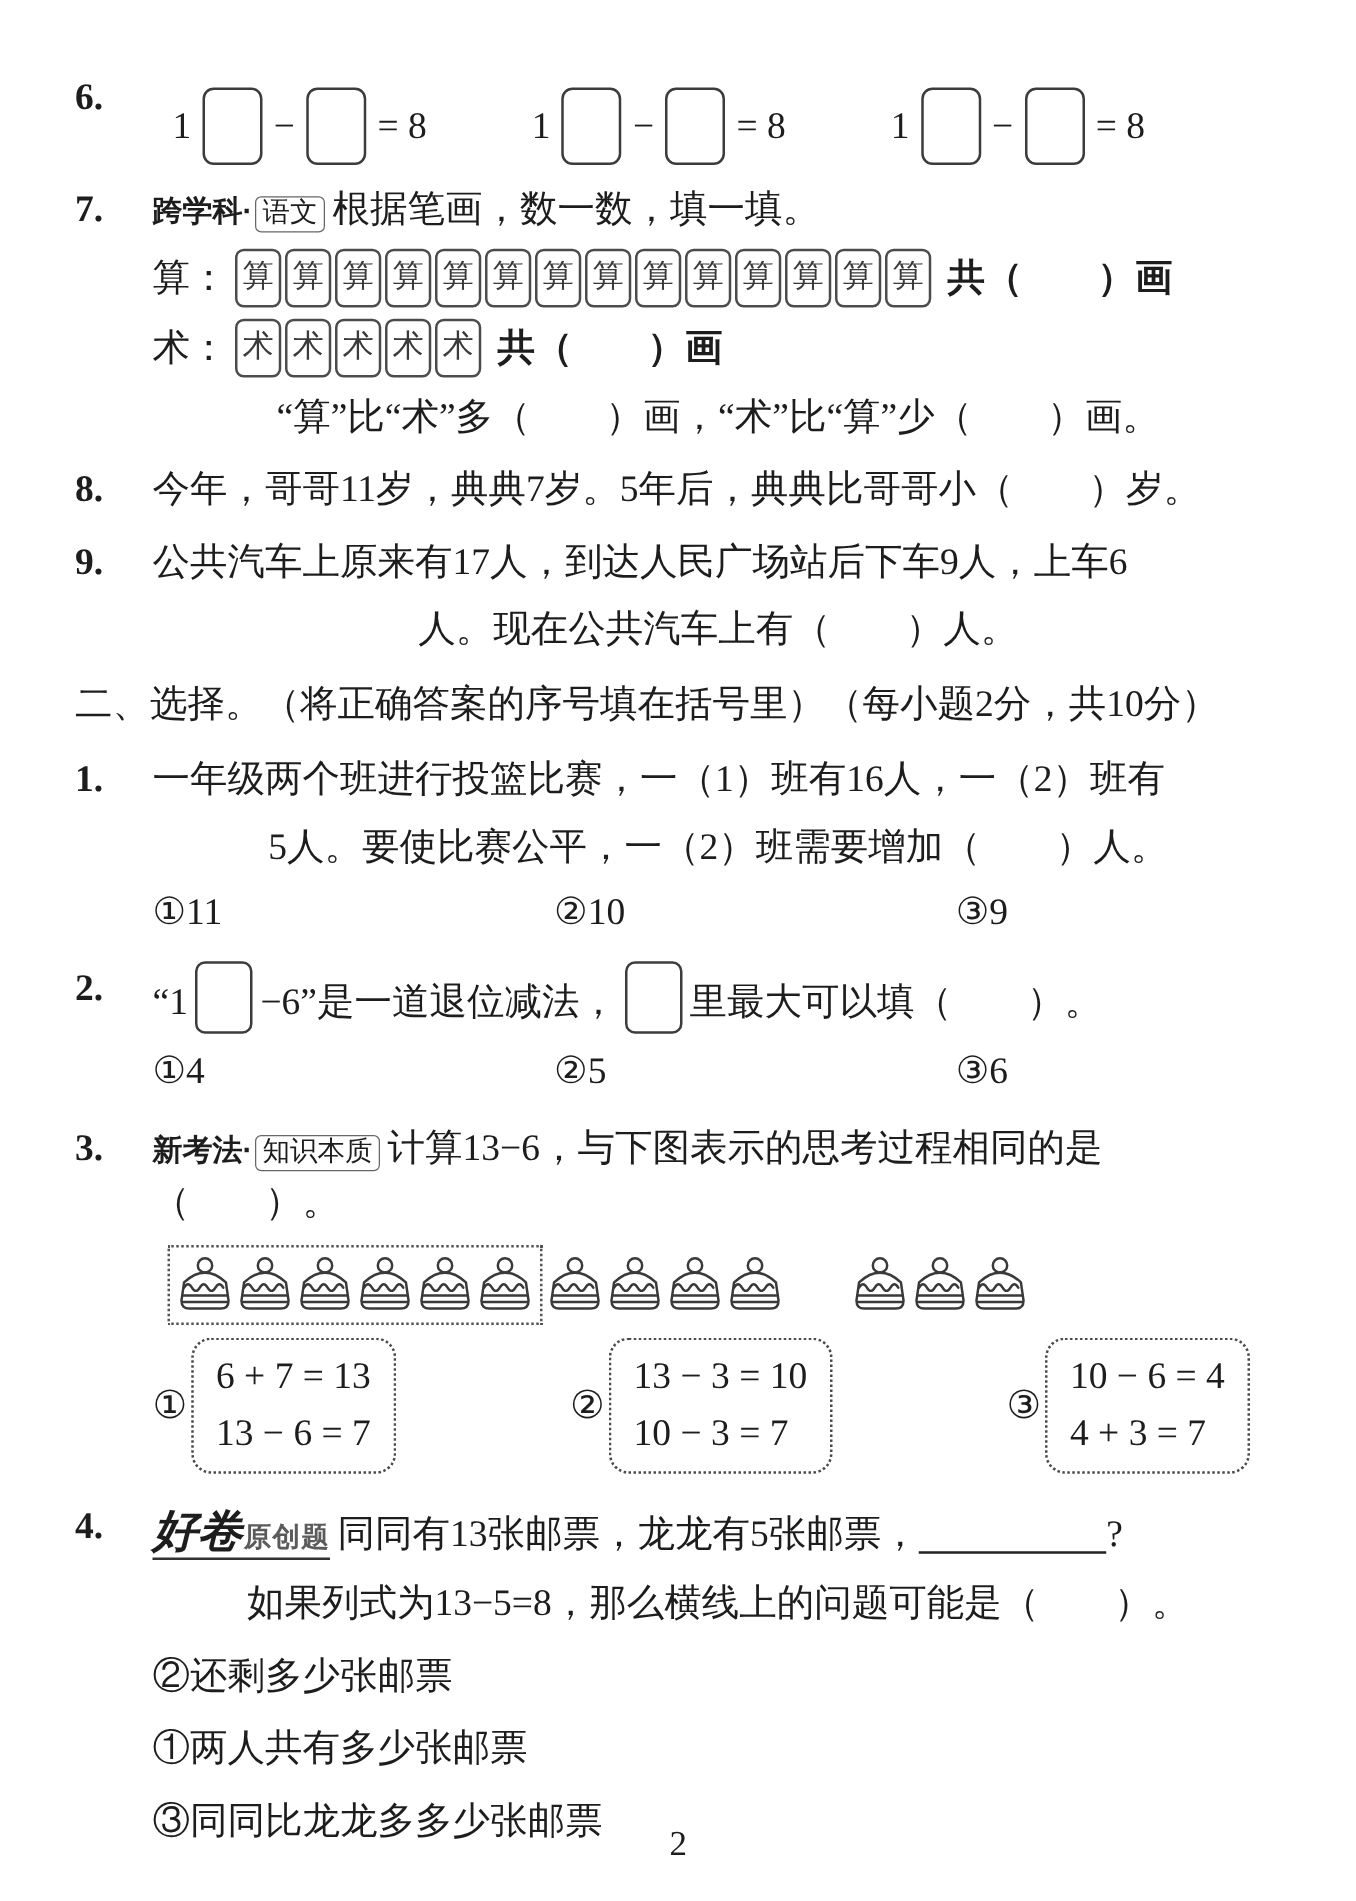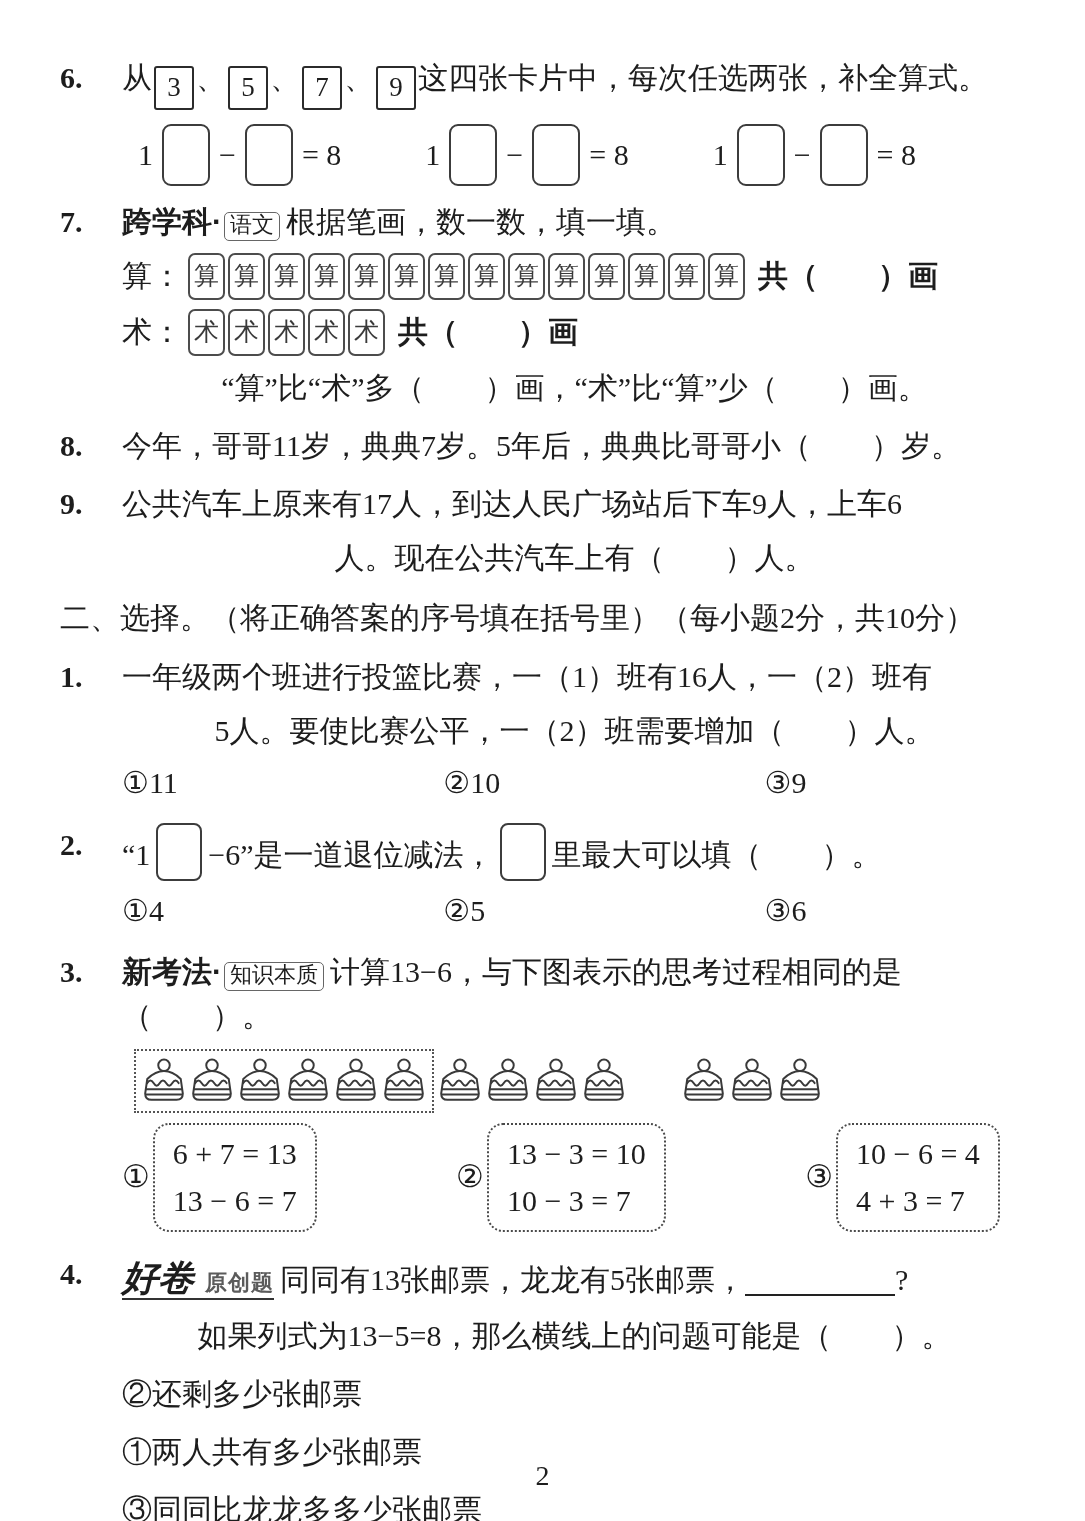--- a/index.html
+++ b/index.html
@@ -18,27 +18,27 @@
   .card{display:inline-flex;width:36px;height:40px;border:2px solid #2b2b2b;border-radius:3px;
         align-items:center;justify-content:center;font-size:27px;margin:0 2px;vertical-align:-8px;}
   .eq-row{display:flex;margin-top:14px;padding-left:16px;align-items:center;}
   .eq-group{display:flex;align-items:center;}
   .eq-group + .eq-group{margin-left:84px;}
   .slot{display:inline-block;width:44px;height:58px;border:2px solid #3c3c3c;border-radius:9px;margin:0 9px;}
   .slot-sm{display:inline-block;width:42px;height:54px;border:2px solid #3c3c3c;border-radius:8px;
            margin:0 6px;vertical-align:-16px;}
   
   .badge{white-space:nowrap;margin-right:6px;}
-  .badge-bold{font-family:"Liberation Sans","DejaVu Sans",sans-serif;font-weight:bold;font-size:30px;}
+  .badge-bold{font-family:"Liberation Sans","DejaVu Sans",sans-serif;font-weight:bold;font-size:24px;}
   .badge-box{font-family:Liberation Mono, monospace;font-size:22px;border:1.5px solid #666;
              border-radius:5px;padding:1px 5px;margin-left:2px;}
   .badge-underline{border-bottom:2.5px solid #333;padding-bottom:2px;}
   .badge-script{font-style:italic;font-weight:bold;font-size:36px;}
   .badge-outline{font-family:"Liberation Sans","DejaVu Sans",sans-serif;font-weight:bold;
-                 font-size:22px;color:#5b5b5b;letter-spacing:1px;margin-left:11px;}
+                 font-size:22px;color:#5b5b5b;letter-spacing:1px;margin-left:1px;}
   
   .stroke-row{display:flex;align-items:center;margin-top:9px;}
   .stroke-label{flex:none;margin-right:6px;}
   .stroke-box{flex:none;width:33px;height:43px;border:2px solid #4c4c4c;border-radius:7px;
               display:flex;align-items:center;justify-content:center;font-size:25px;color:#3a3a3a;margin-right:3px;}
   .stroke-after{margin-left:10px;white-space:nowrap;font-weight:bold;}
   .mt10{margin-top:10px;text-align:center;} .mt14{margin-top:14px;} .mt16{margin-top:16px;} .mt18{margin-top:18px;} .mt20{margin-top:20px;}
   
   .sec-title{margin-top:16px;}
   .sec-bold{font-weight:normal;}
@@ -74,23 +74,20 @@
       <line x1="5" y1="36" x2="39" y2="36"></line>
     </g>
   </defs>
 </svg>
 
 <div class="page">
 
   <div class="q">
     <div class="qnum">6.</div>
     <div class="qbody">
-      <div class="line">
-        <span>从</span><span class="card">3</span><span>、</span><span class="card">5</span><span>、</span><span class="card">7</span><span>、</span><span class="card">9</span><span>这四张卡片中，每次任选两张，补全算式。</span>
-      </div>
       <div class="eq-row">
         <div class="eq-group">
           <span>1</span>
           <span class="slot"></span>
           <span>−</span>
           <span class="slot"></span>
           <span>= 8</span>
         </div>
         <div class="eq-group">
           <span>1</span>

